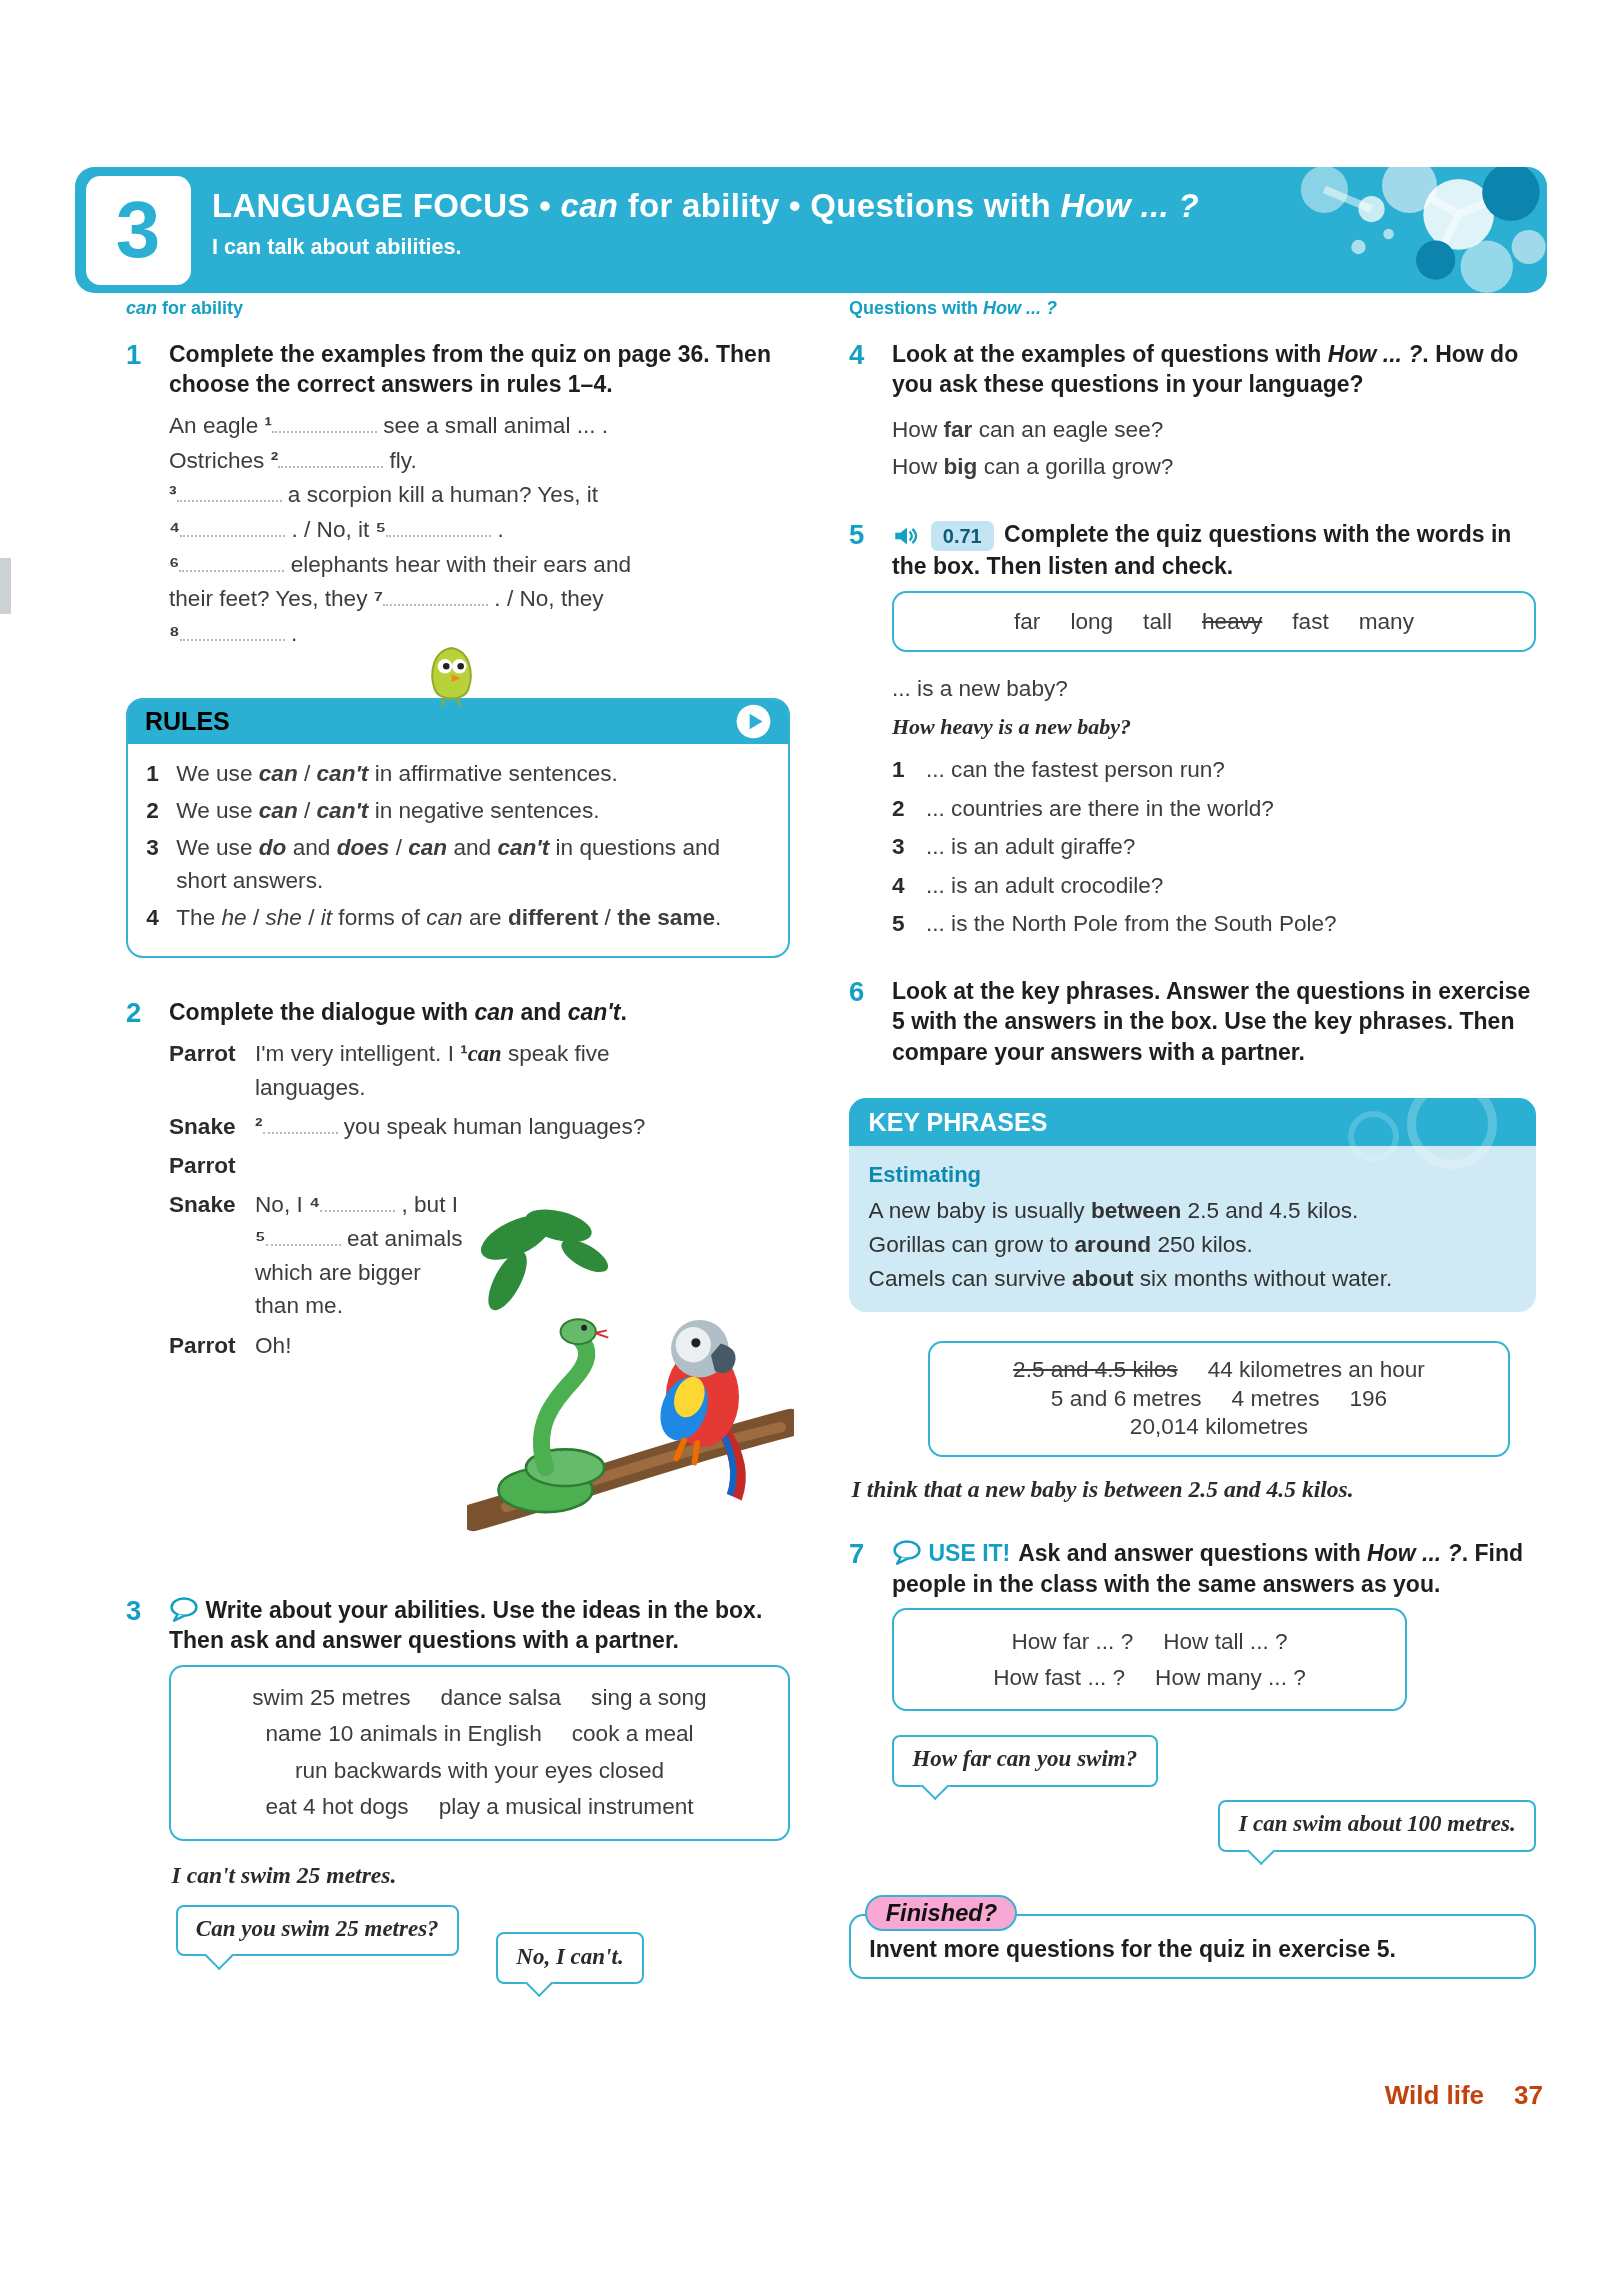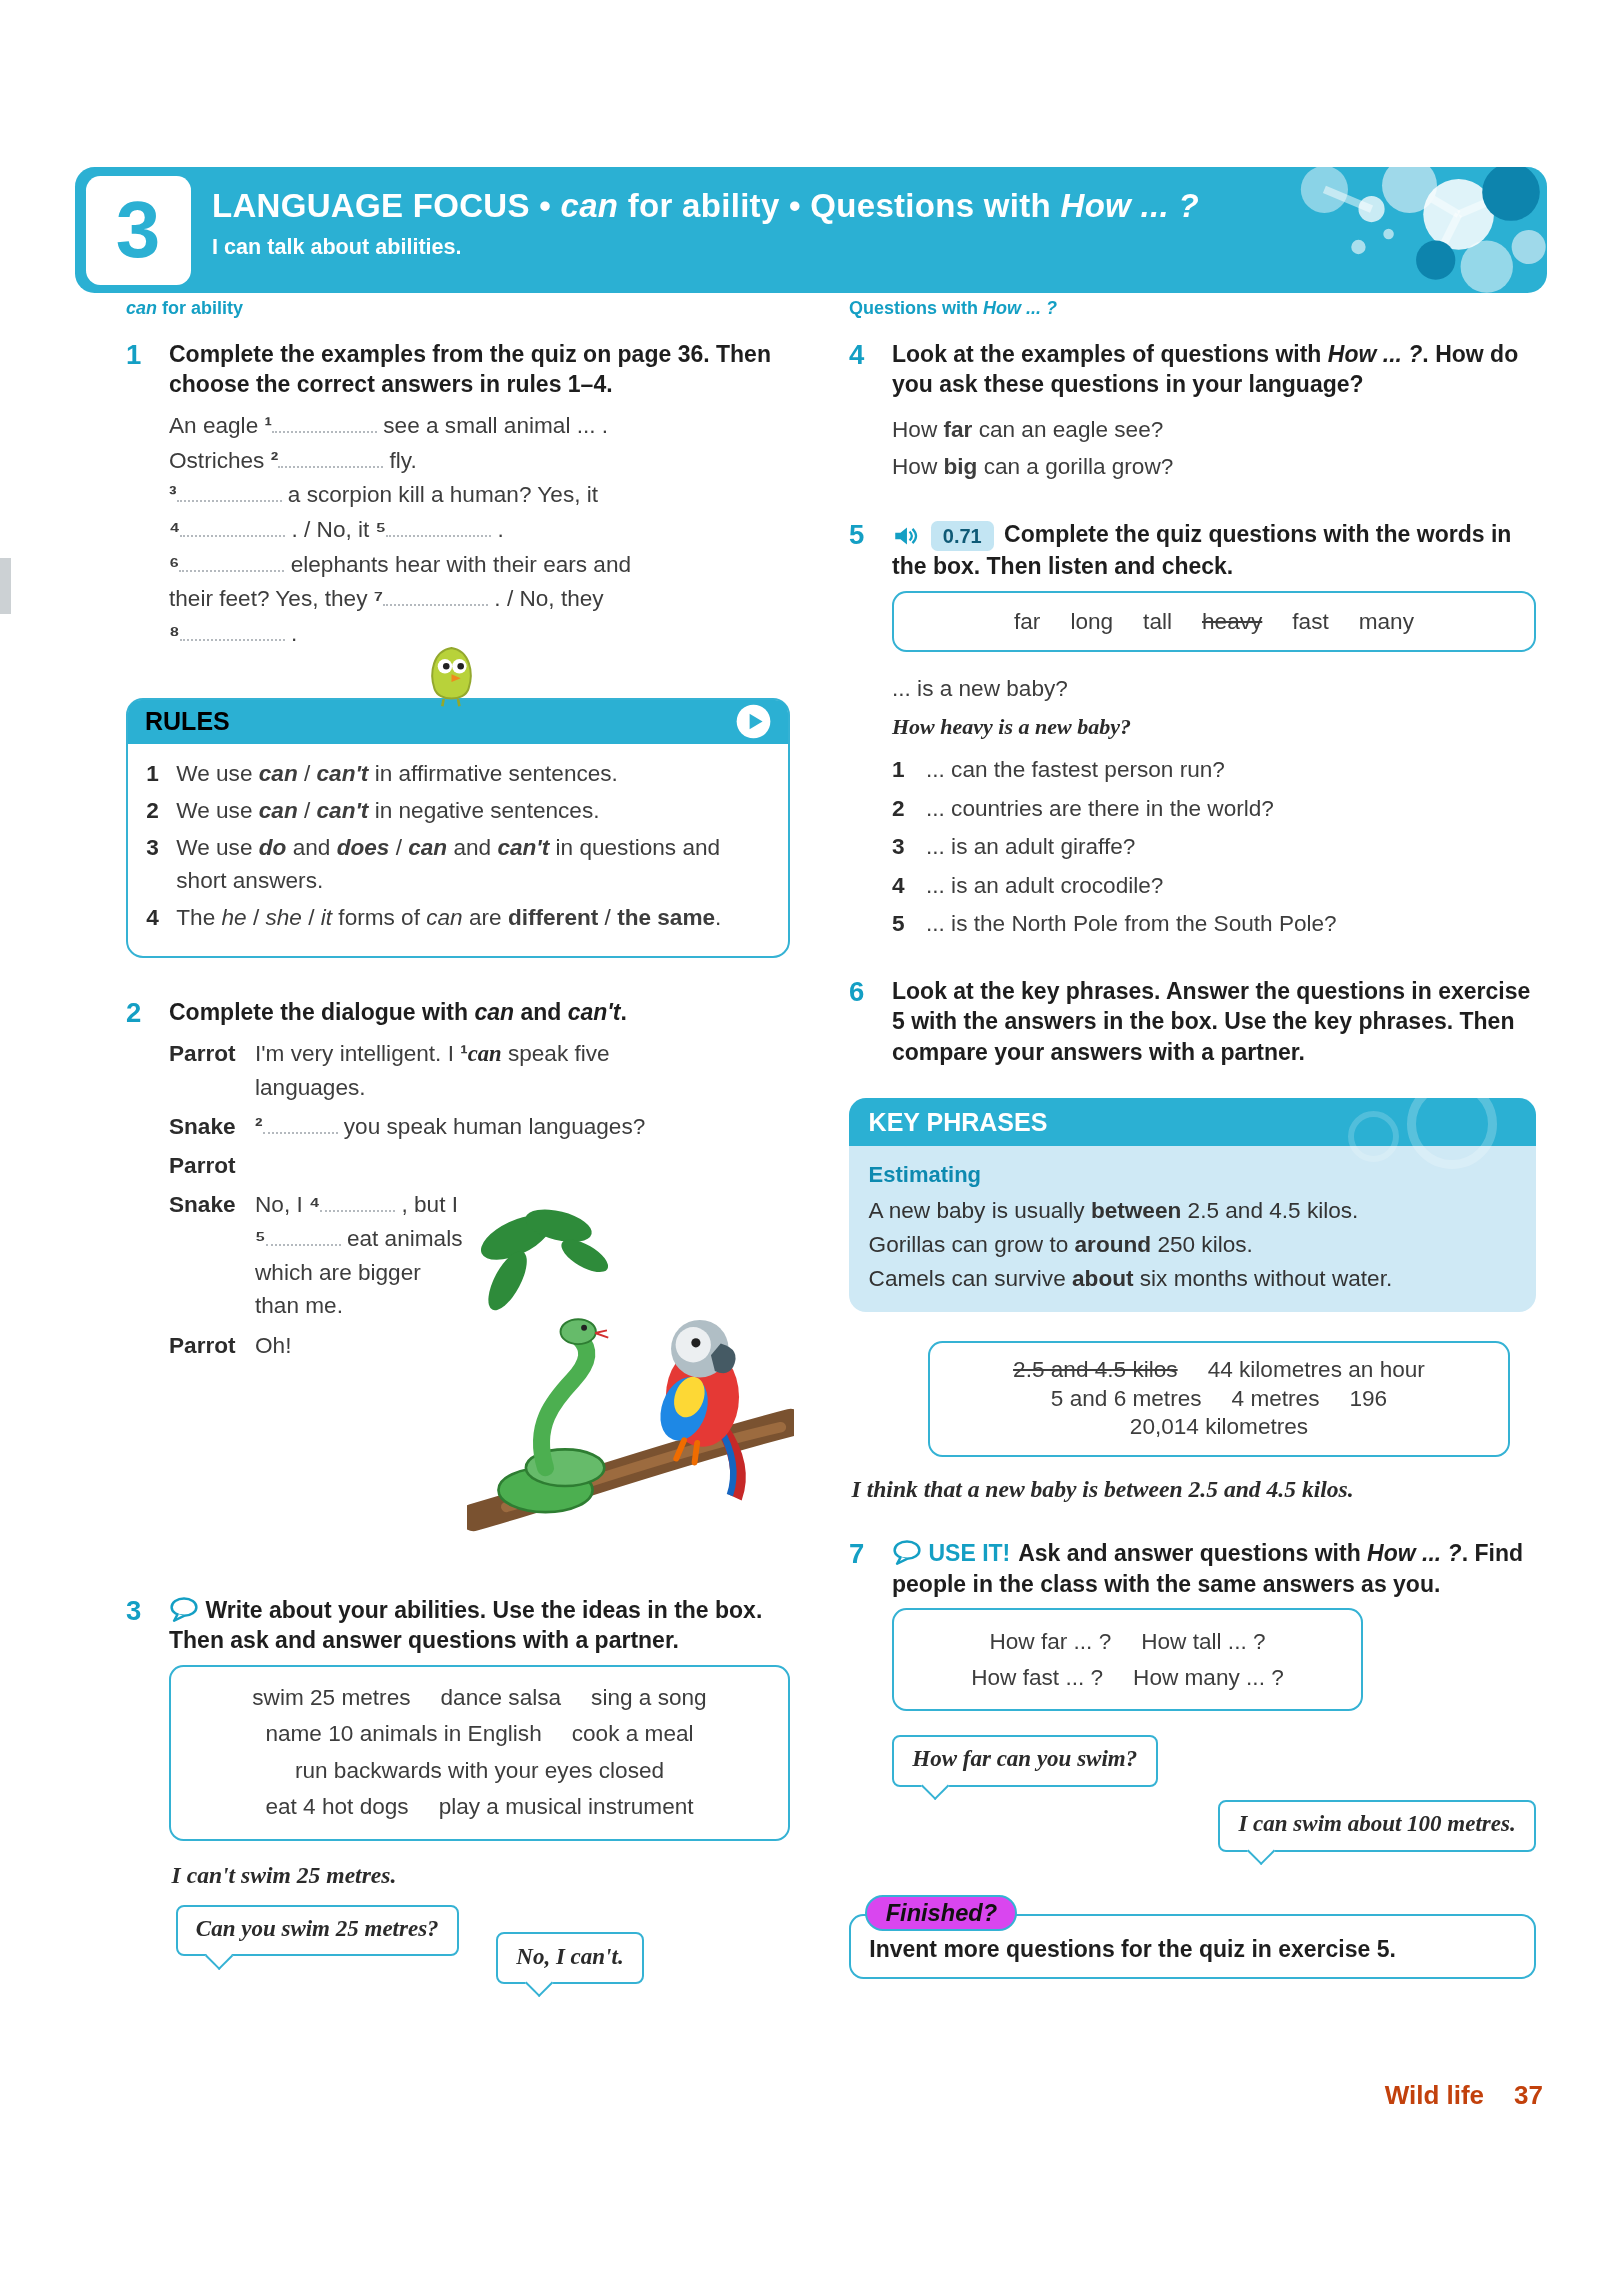--- a/index.html
+++ b/index.html
@@ -92,21 +92,21 @@
   .kp-title { color:#fff; font-weight:bold; font-size:25px; position:relative; z-index:1; }
   .kp-body { background:#cfe9f5; padding:11.8px 19.6px 15.7px 19.6px; font-size:22.6px; line-height:1.5; color:#333; }
   .kp-sub { color:#0d8ab0; font-weight:bold; font-size:22px; margin-bottom:3.9px; }
 
   .answers-box { margin:0 26px 19.6px 79px; }
 
   .useit { color:#149fc4; font-weight:bold; margin-right:7.9px; }
 
   .finished { position:relative; border:2.3px solid #35b2d4; border-radius:14.4px; margin-top:42px;
               padding:19.6px 18.3px 14.4px 18.3px; }
-  .finished-label { position:absolute; top:-21px; left:14.4px; background:#d946ef; border:2.3px solid #35b2d4;
+  .finished-label { position:absolute; top:-21px; left:14.4px; background:#f9a8d4; border:2.3px solid #35b2d4;
                     border-radius:654px; padding:2.6px 18.3px; font-size:23.6px; font-weight:bold;
                     font-style:italic; color:#111; }
   .finished-text { font-size:23px; font-weight:bold; color:#1e1e1e; }
 
   .page-footer { position:absolute; right:80px; top:2080px; font-size:26px; font-weight:bold; color:#c2410c; }
   .page-footer .sec { margin-right:30px; }
 
   .bubble-icon, .speaker-icon { vertical-align:-3.9px; margin-right:6.5px; }
 </style>
 </head>
@@ -372,21 +372,21 @@
       <div class="ex-head">
         <span class="ex-num">7</span>
         <p class="ex-instr">
           <svg class="bubble-icon" width="30" height="26" viewBox="0 0 48 42">
             <ellipse cx="24" cy="18" rx="20" ry="14" fill="#fff" stroke="#149fc4" stroke-width="4"></ellipse>
             <path d="M14 29 L8 40 L24 32" fill="#fff" stroke="#149fc4" stroke-width="4" stroke-linejoin="round"></path>
           </svg><span class="useit">USE IT!</span><span><span class="">Ask and answer questions with </span><span class="b i">How ... ?</span><span class="">. Find people in the class with the same answers as you.</span></span>
         </p>
       </div>
       <div class="ex-body">
-        <div class="tealbox" style="width:471px; margin-bottom:23.6px;">
+        <div class="tealbox" style="width:515px; margin-bottom:23.6px;">
           <div class="line"><span class="">How far ... ?</span><span class="gap"></span><span class="">How tall ... ?</span></div>
           <div class="line"><span class="">How fast ... ?</span><span class="gap"></span><span class="">How many ... ?</span></div>
         </div>
         <div class="bubble-zone" style="height:137px;">
           <div class="bubble hand" style="left:0; top:0;">How far can you swim?</div>
           <div class="bubble hand" style="right:0; top:65px;">I can swim about 100 metres.</div>
         </div>
       </div>
     </div>
 

